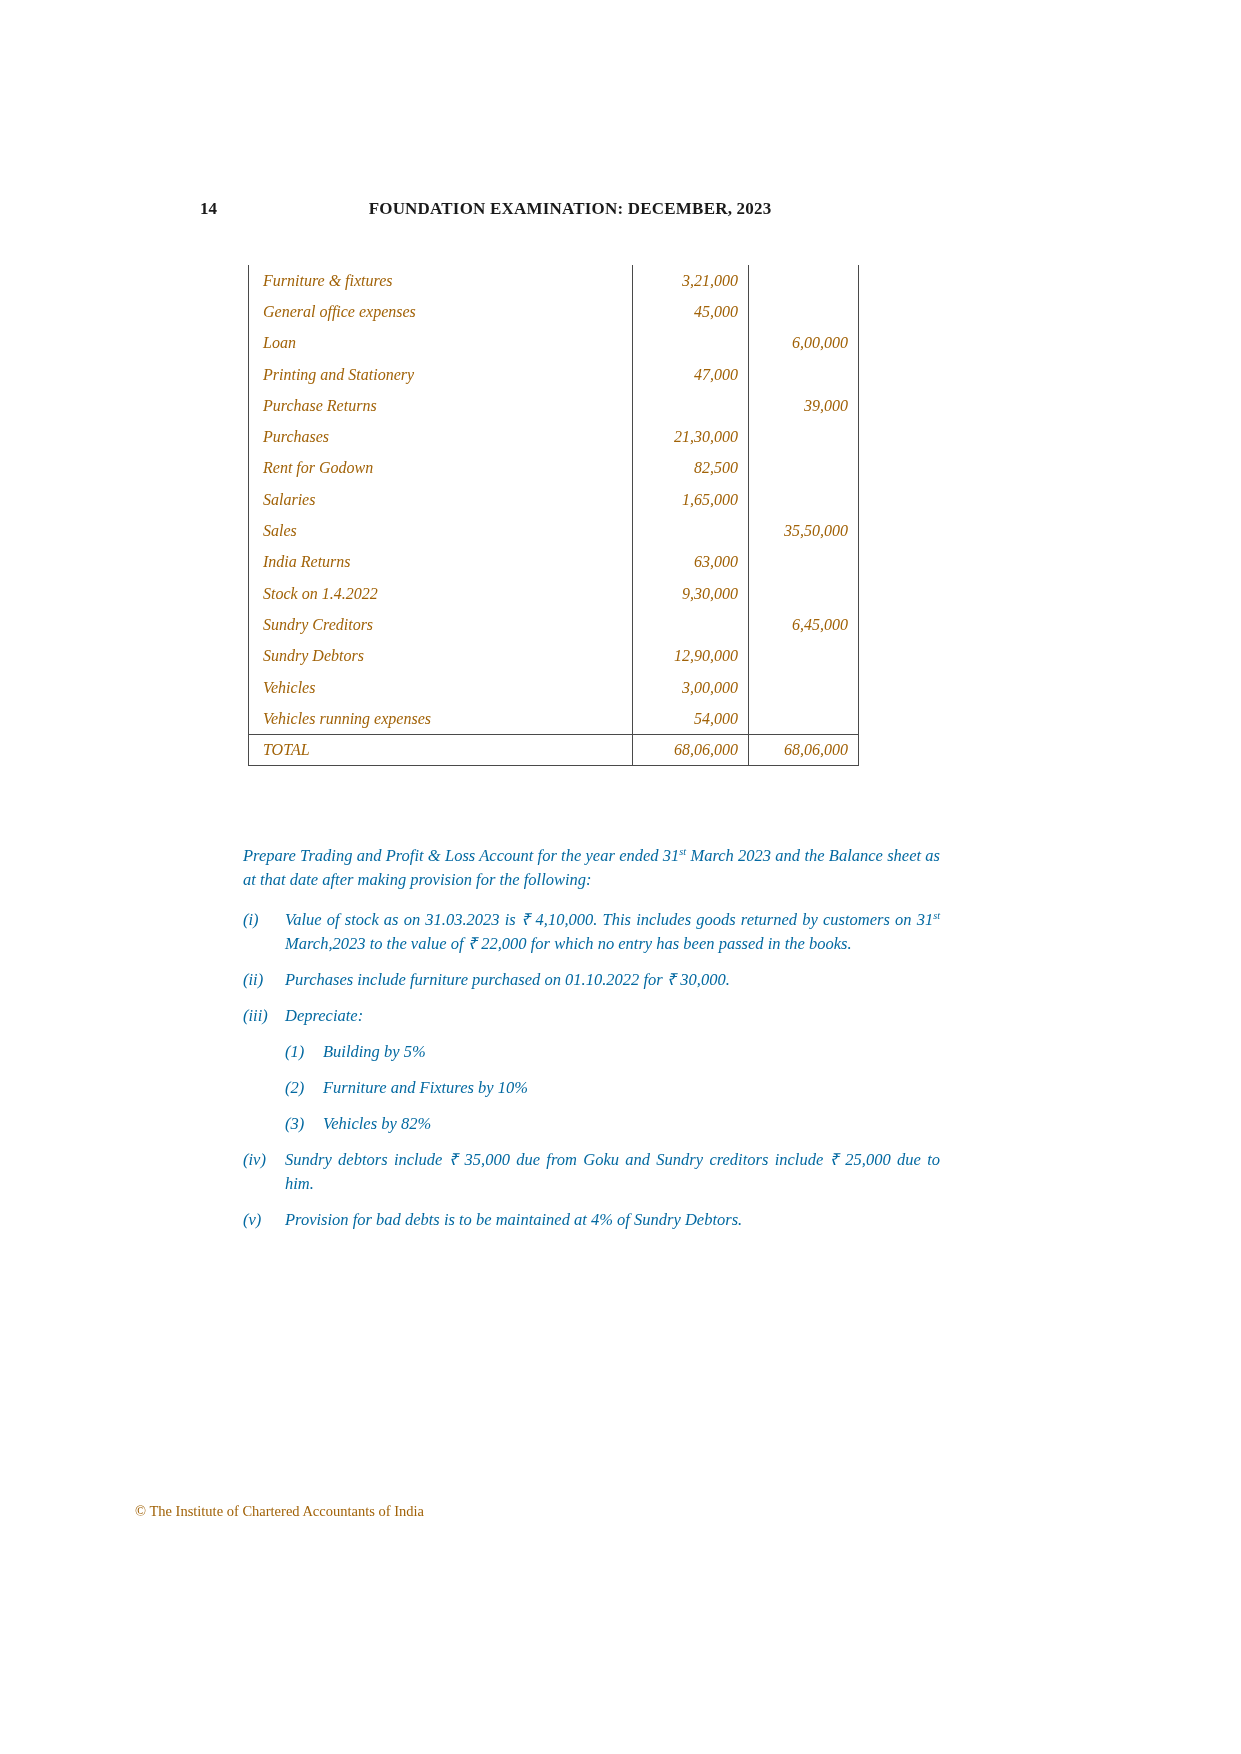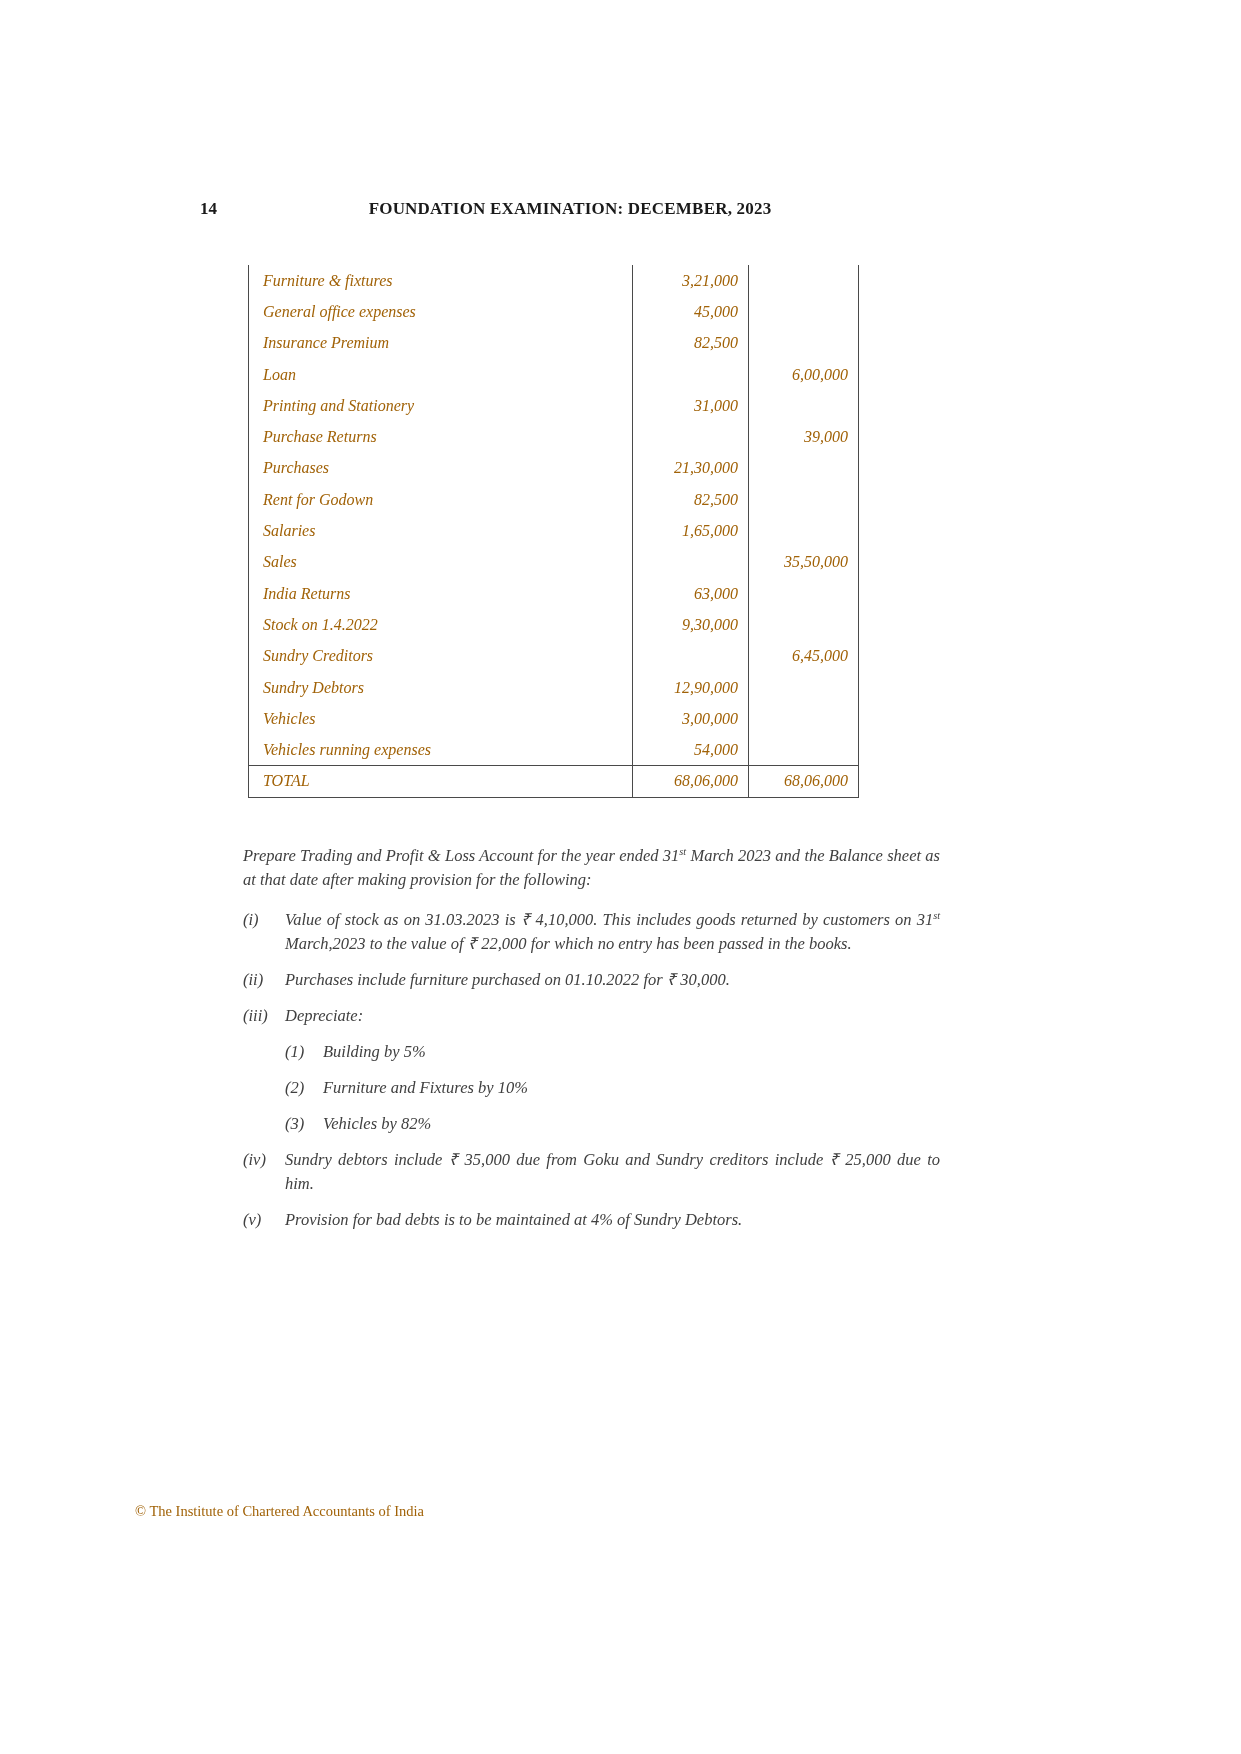--- a/index.html
+++ b/index.html
@@ -22,21 +22,21 @@
     border-collapse:collapse;table-layout:fixed;
     font-style:italic;font-size:16px;color:#a16207;
   }
   table.tb td{height:31.3px;vertical-align:middle;box-sizing:border-box;padding:0 10px;}
   table.tb td.p{border-left:1px solid #4a4a4a;border-right:1px solid #4a4a4a;padding-left:14px;text-align:left;}
   table.tb td.n{border-right:1px solid #4a4a4a;text-align:right;}
   table.tb tr.total td{border-top:1px solid #4a4a4a;border-bottom:1px solid #4a4a4a;}
   
   .body-text{
     position:absolute;top:844px;left:243px;width:697px;
-    font-style:italic;font-size:16.5px;line-height:24px;color:#404040;
+    font-style:italic;font-size:16.5px;line-height:24px;color:#0369a1;
   }
   .justify{text-align:justify;}
   .intro{margin:0 0 16px 0;}
   .adj{display:flex;margin:0 0 12px 0;}
   .adj .marker{flex:0 0 42px;}
   .adj .content{flex:1 1 auto;}
   .sub{display:flex;margin:0 0 12px 42px;}
   .sub .marker{flex:0 0 38px;}
   sup{font-size:0.62em;vertical-align:super;line-height:0;}
   
@@ -63,32 +63,27 @@
         <td class="p">Furniture &amp; fixtures</td>
         <td class="n">3,21,000</td>
         <td class="n"></td>
       </tr>
       <tr>
         <td class="p">General office expenses</td>
         <td class="n">45,000</td>
         <td class="n"></td>
       </tr>
       <tr>
-        <td class="p">Insurance Premium</td>
-        <td class="n">82,500</td>
-        <td class="n"></td>
-      </tr>
-      <tr>
         <td class="p">Loan</td>
         <td class="n"></td>
         <td class="n">6,00,000</td>
       </tr>
       <tr>
         <td class="p">Printing and Stationery</td>
-        <td class="n">31,000</td>
+        <td class="n">47,000</td>
         <td class="n"></td>
       </tr>
       <tr>
         <td class="p">Purchase Returns</td>
         <td class="n"></td>
         <td class="n">39,000</td>
       </tr>
       <tr>
         <td class="p">Purchases</td>
         <td class="n">21,30,000</td>

